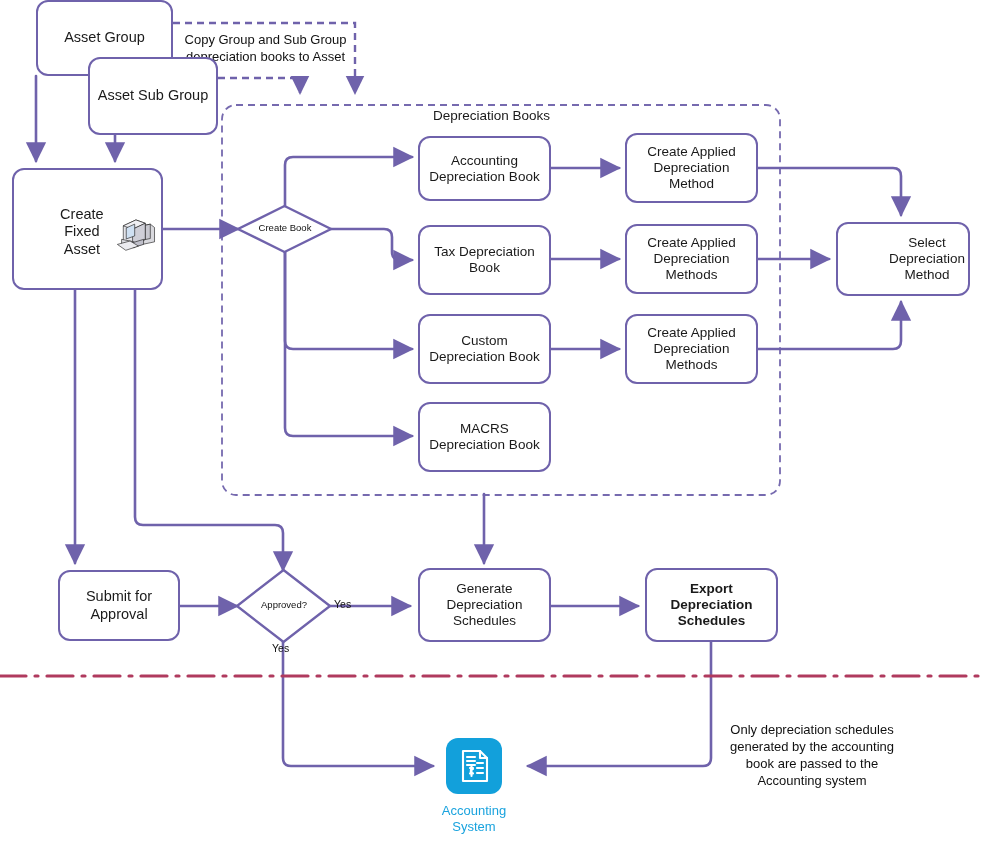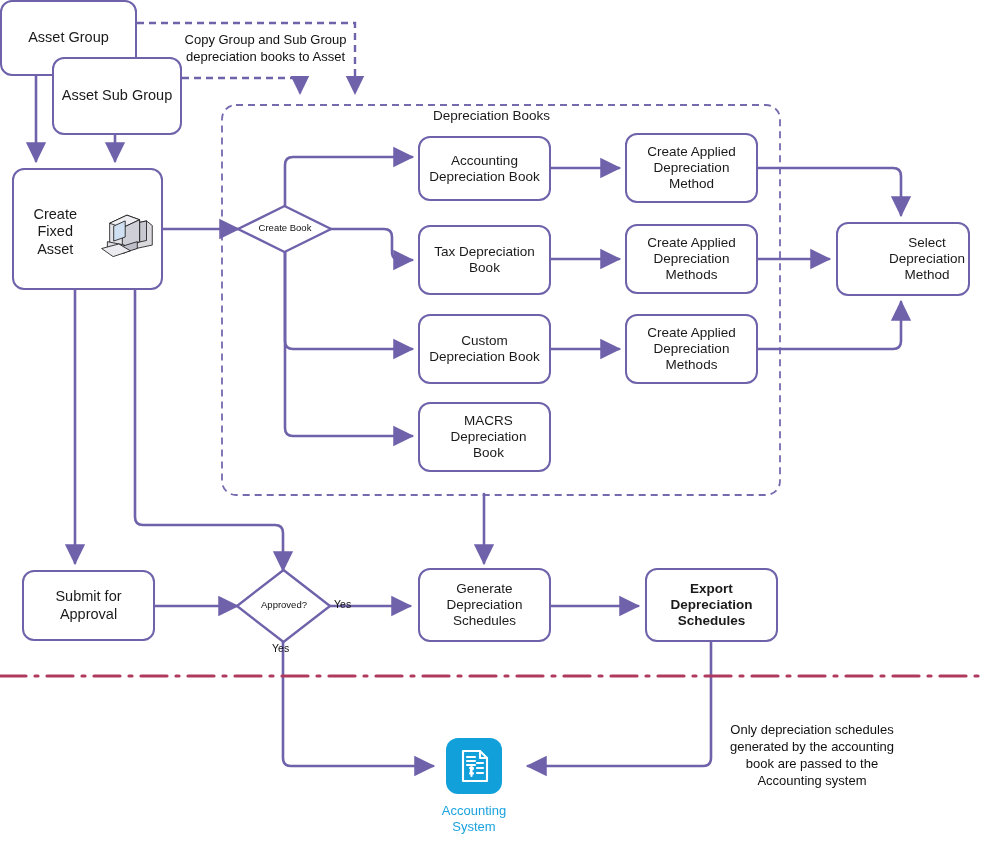--- a/index.html
+++ b/index.html
@@ -3,21 +3,21 @@
 <meta charset="utf-8">
 <style>
   html,body{margin:0;padding:0;background:#ffffff;}
   body{font-family:"Liberation Sans", sans-serif;}
   #canvas{position:relative;width:986px;height:847px;background:#fff;overflow:hidden;}
   svg.layer{position:absolute;left:0;top:0;width:986px;height:847px;}
   .node{position:absolute;box-sizing:border-box;border:2.5px solid #6f62ab;border-radius:12px;
         background:#ffffff;display:flex;align-items:center;justify-content:center;text-align:center;
         color:#1a1a1a;line-height:1.18;}
   .node span{display:block;padding:0 6px;white-space:pre-line;}
-  .n-lg{font-size:14.5px;}
+  .n-lg{font-size:14.5px;margin-left:36px;}
   .n-md{font-size:13.5px;}
   .grp-label{position:absolute;font-size:13.5px;color:#1a1a1a;}
   .edge-label{position:absolute;font-size:10.5px;color:#111;}
   .note{position:absolute;font-size:13px;color:#111;line-height:1.32;text-align:center;white-space:pre-line;}
   .diamond-text{position:absolute;font-size:9.5px;color:#111;text-align:center;}
   .acct-icon{position:absolute;width:56px;height:56px;border-radius:12px;background:#12a0db;}
   .acct-label{position:absolute;font-size:13px;color:#1aa3de;text-align:center;line-height:1.25;white-space:pre-line;}
   .topnode{z-index:5;}
 </style>
 </head>
@@ -132,21 +132,21 @@
   <div class="node n-md" style="left:418px;top:225px;width:133px;height:70px;">
     <span>Tax Depreciation
 Book</span>
   </div>
 
   <div class="node n-md" style="left:418px;top:314px;width:133px;height:70px;">
     <span>Custom
 Depreciation Book</span>
   </div>
 
-  <div class="node n-md" style="left:418px;top:402px;width:133px;height:70px;padding-left:8px;">
+  <div class="node n-md" style="left:418px;top:402px;width:133px;height:70px;">
     <span>MACRS
 Depreciation Book</span>
   </div>
 
   <div class="node n-md" style="left:625px;top:133px;width:133px;height:70px;">
     <span>Create Applied
 Depreciation
 Method</span>
   </div>
 
@@ -160,21 +160,21 @@
     <span>Create Applied
 Depreciation
 Methods</span>
   </div>
 
   <div class="node n-md" style="left:836px;top:222px;width:134px;height:74px;padding-left:48px;">
     <span>Select Depreciation
 Method</span>
   </div>
 
-  <div class="node n-lg" style="left:22px;top:570px;width:133px;height:71px;">
+  <div class="node n-lg" style="left:22px;top:570px;width:122px;height:71px;">
     <span>Submit for Approval</span>
   </div>
 
   <div class="diamond-text" style="left:237px;top:599px;width:94px;">Approved?</div>
 
   <div class="edge-label" style="left:334px;top:598px;">Yes</div>
   <div class="edge-label" style="left:272px;top:642px;">Yes</div>
 
   <div class="node n-md" style="left:418px;top:568px;width:133px;height:74px;">
     <span>Generate

